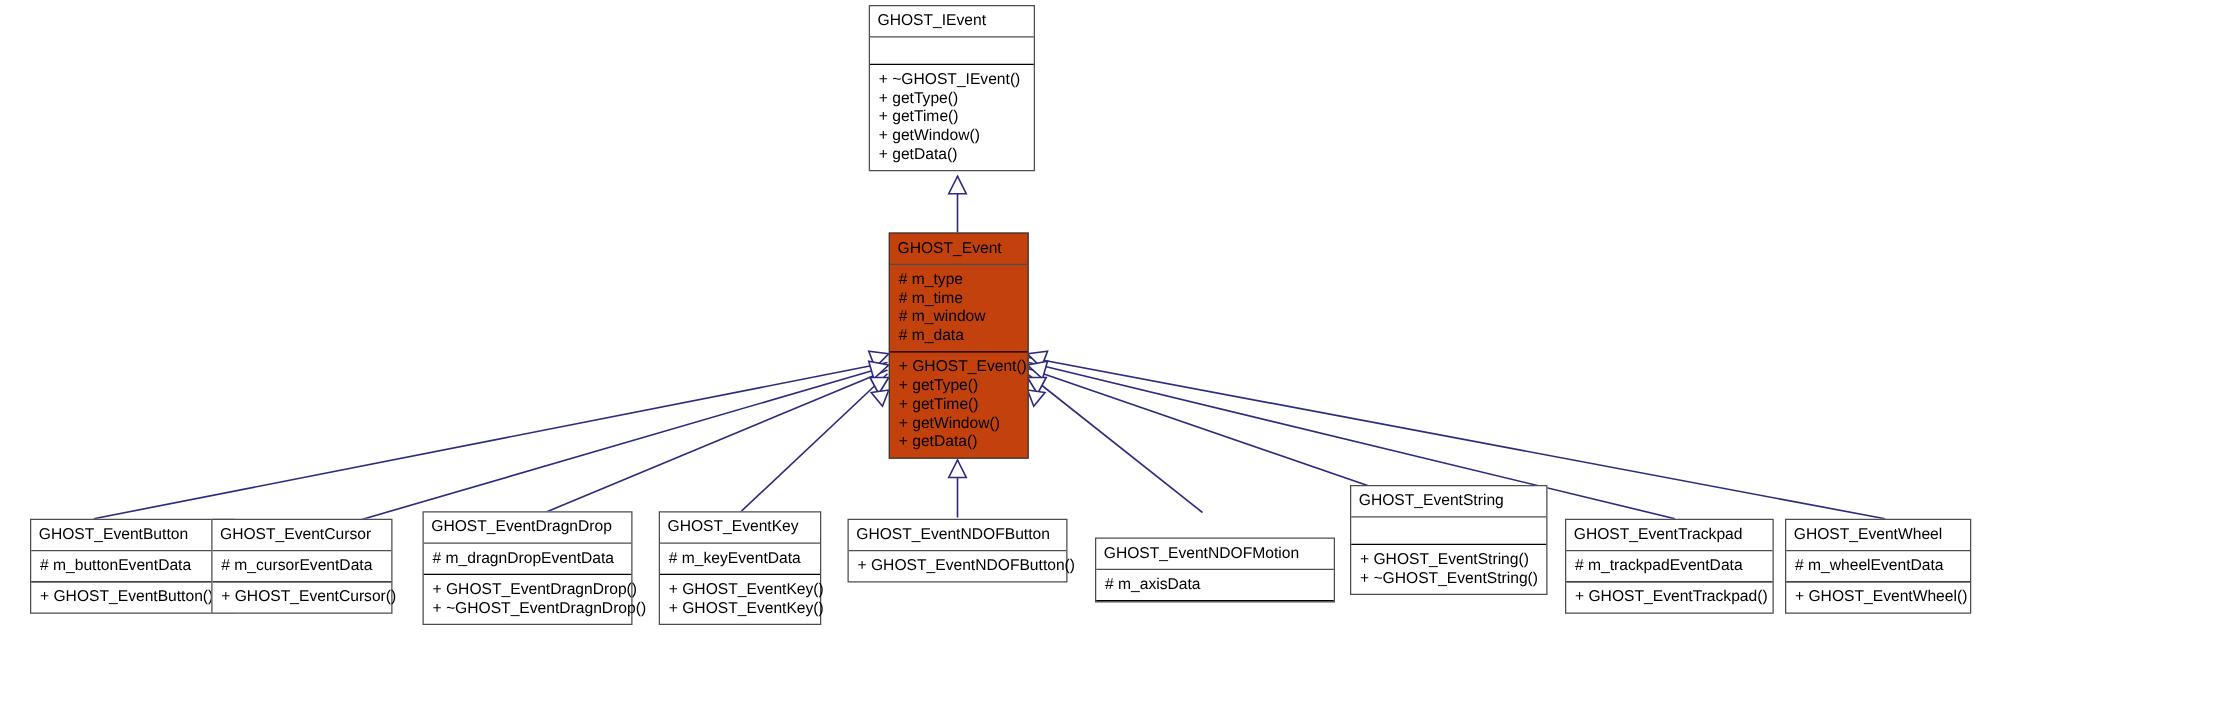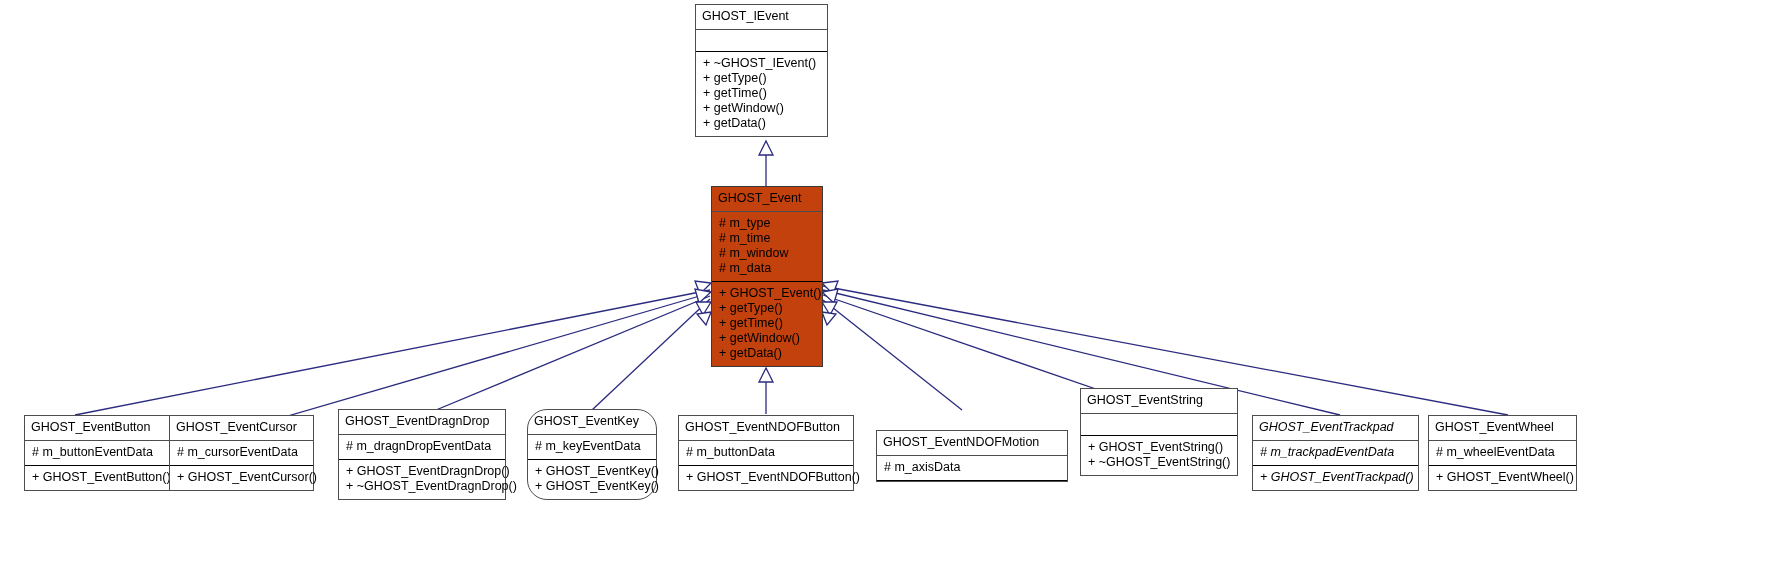--- a/index.html
+++ b/index.html
@@ -134,36 +134,33 @@
   <div class="umlbox" style="left:169px;top:415px;width:145px;">
     <div class="uml-title">GHOST_EventCursor</div>
     <div class="uml-attrs">
       <div class="row"># m_cursorEventData</div>
     </div>
     <div class="uml-ops">
       <div class="row">+ GHOST_EventCursor()</div>
     </div>
   </div>
 
-  <div class="umlbox" style="left:527px;top:409px;width:130px;border-radius:20px;">
+  <div class="umlbox" style="left:527px;top:409px;width:130px;">
     <div class="uml-title">GHOST_EventKey</div>
     <div class="uml-attrs">
       <div class="row"># m_keyEventData</div>
     </div>
     <div class="uml-ops">
       <div class="row">+ GHOST_EventKey()</div>
       <div class="row">+ GHOST_EventKey()</div>
     </div>
   </div>
 
   <div class="umlbox" style="left:678px;top:415px;width:176px;">
     <div class="uml-title">GHOST_EventNDOFButton</div>
-    <div class="uml-attrs">
-      <div class="row"># m_buttonData</div>
-    </div>
     <div class="uml-ops">
       <div class="row">+ GHOST_EventNDOFButton()</div>
     </div>
   </div>
 
   <div class="umlbox" style="left:876px;top:430px;width:192px;">
     <div class="uml-title">GHOST_EventNDOFMotion</div>
     <div class="uml-attrs">
       <div class="row"># m_axisData</div>
     </div>
@@ -171,21 +168,21 @@
 
   <div class="umlbox" style="left:1080px;top:388px;width:158px;">
     <div class="uml-title">GHOST_EventString</div>
     <div class="uml-attrs empty"></div>
     <div class="uml-ops">
       <div class="row">+ GHOST_EventString()</div>
       <div class="row">+ ~GHOST_EventString()</div>
     </div>
   </div>
 
-  <div class="umlbox" style="left:1252px;top:415px;width:167px;font-style:italic;">
+  <div class="umlbox" style="left:1252px;top:415px;width:167px;">
     <div class="uml-title">GHOST_EventTrackpad</div>
     <div class="uml-attrs">
       <div class="row"># m_trackpadEventData</div>
     </div>
     <div class="uml-ops">
       <div class="row">+ GHOST_EventTrackpad()</div>
     </div>
   </div>
 
   <div class="umlbox" style="left:1428px;top:415px;width:149px;">

